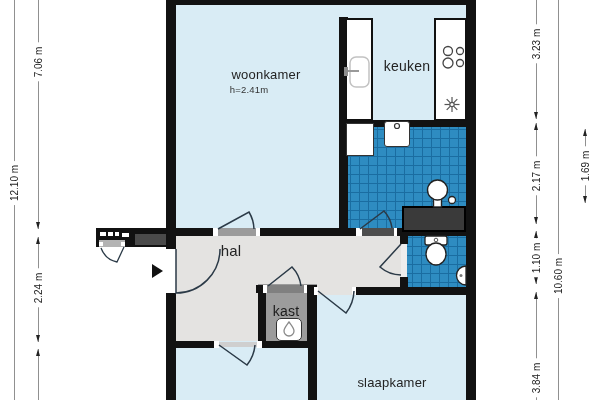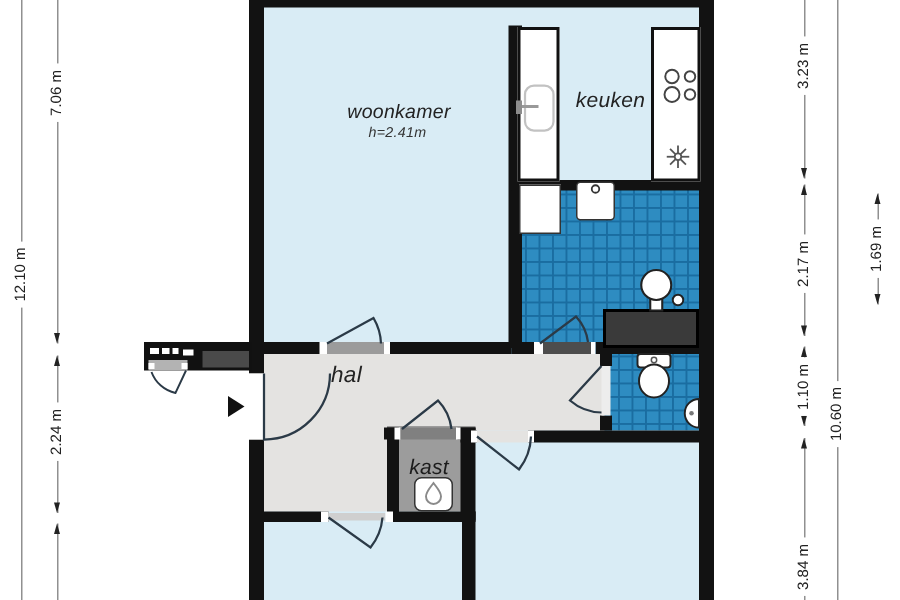--- a/index.html
+++ b/index.html
@@ -9,21 +9,21 @@
   .wall{position:absolute;background:#121212;}
   .white{position:absolute;background:#ffffff;}
   .room-blue{background:#d9ecf5;}
   .room-gray{background:#e4e3e1;}
   .room-kast{background:#9c9c9c;}
   .tiles{background-color:#2e8cc1;
     background-image:linear-gradient(#1a6da1 1px, transparent 1px),
                      linear-gradient(90deg,#1a6da1 1px, transparent 1px);
     background-size:9px 9px;}
   .rlabel{position:absolute;transform:translate(-50%,-50%);font-size:13px;color:#232323;
-          white-space:nowrap;letter-spacing:.2px;font-style:italic;}
+          white-space:nowrap;letter-spacing:.2px;}
   .rlabel.small{font-size:9.5px;color:#333;}
   .vline{position:absolute;width:1px;background:#909090;}
   .vlabel{position:absolute;transform:translate(-50%,-50%) rotate(-90deg);background:#fff;
           font-size:10px;color:#222;padding:0 4px;white-space:nowrap;}
   .au{position:absolute;width:0;height:0;border-left:2.5px solid transparent;
       border-right:2.5px solid transparent;border-bottom:7px solid #222;}
   .ad{position:absolute;width:0;height:0;border-left:2.5px solid transparent;
       border-right:2.5px solid transparent;border-top:7px solid #222;}
   .fixt{position:absolute;background:#fff;border:2px solid #111;box-sizing:border-box;}
   svg.overlay{position:absolute;left:0;top:0;pointer-events:none;}
@@ -160,24 +160,25 @@
     <g>
       <path d="M466,266 a9,9 0 0 0 0,19 z" fill="#fff" stroke="#222" stroke-width="1.3"></path>
       <circle cx="461" cy="275.5" r="1.5" fill="#777"></circle>
     </g>
     <g>
       <path d="M289,322 c-3,4 -5,6 -5,9 a5,5 0 0 0 10,0 c0,-3 -2,-5 -5,-9 z" fill="none" stroke="#8a8a8a" stroke-width="1.3"></path>
     </g>
   </svg>
 
   <div class="rlabel" style="left:266px;top:74px;">woonkamer</div>
-  <div class="rlabel small" style="left:265px;top:89px;">h=2.41m</div>
+  <div class="rlabel small" style="left:249px;top:89px;">h=2.41m</div>
   <div class="rlabel" style="left:407px;top:66px;font-size:14px;">keuken</div>
   <div class="rlabel" style="left:231px;top:250px;font-size:15px;">hal</div>
   <div class="rlabel" style="left:286px;top:311px;font-size:14px;color:#1c1c1c;">kast</div>
+  <div class="rlabel" style="left:392px;top:382px;">slaapkamer</div>
 
   <div class="vline" style="left:14px;top:0;height:400px;"></div>
   <div class="vlabel" style="left:14px;top:183px;">12.10 m</div>
 
   <div class="vline" style="left:38px;top:0;height:229px;"></div>
   <div class="ad" style="left:35.5px;top:222px;"></div>
   <div class="vlabel" style="left:38px;top:62px;">7.06 m</div>
   <div class="vline" style="left:38px;top:237px;height:105px;"></div>
   <div class="au" style="left:35.5px;top:237px;"></div>
   <div class="ad" style="left:35.5px;top:335px;"></div>

